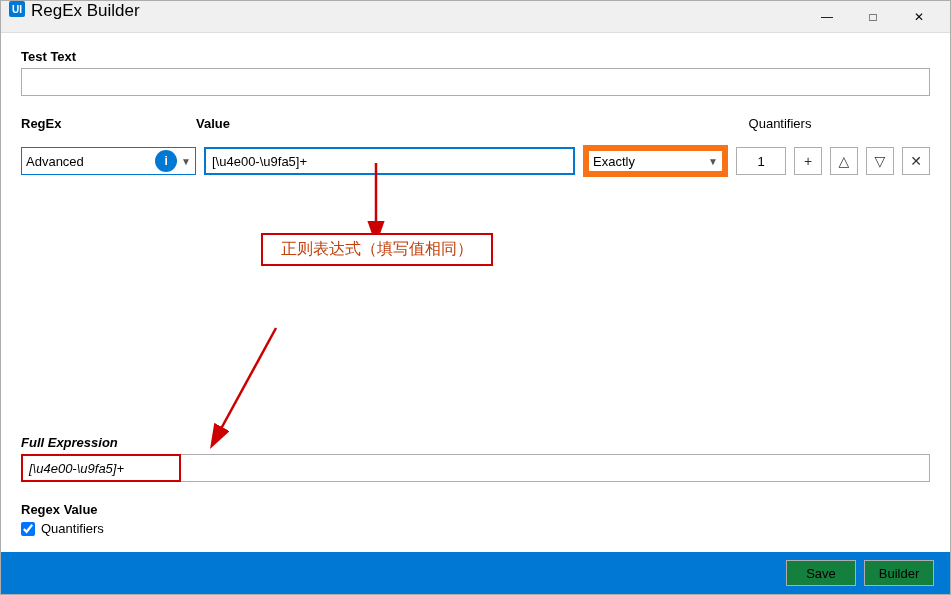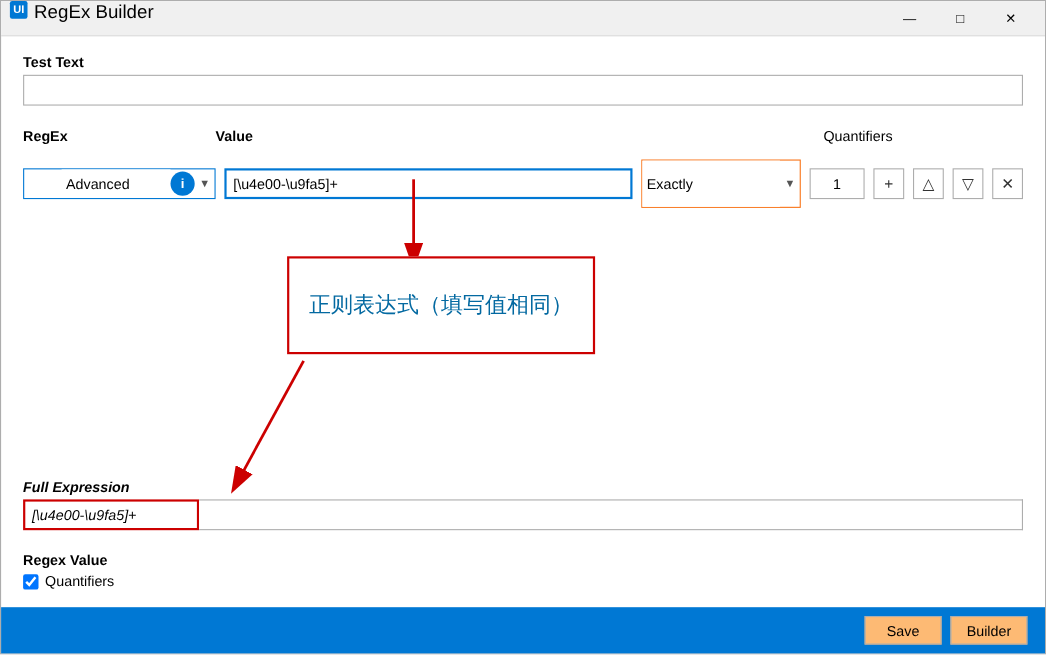--- a/index.html
+++ b/index.html
@@ -134,21 +134,20 @@
       margin-top: 2px;
     }
 
     .regex-select-wrapper {
       width: 175px;
       display: flex;
       align-items: center;
       border: 1px solid #0078d4;
       background: white;
       height: 28px;
-      padding-left: 34px;
     }
 
     .regex-select {
       flex: 1;
       border: none;
       outline: none;
       font-size: 13px;
       padding: 0 4px;
       height: 100%;
       background: white;
@@ -183,22 +182,22 @@
       height: 28px;
       border: 2px solid #0078d4;
       padding: 2px 6px;
       font-size: 13px;
       outline: none;
       background: white;
     }
 
     .quantifier-select-wrapper {
       width: 145px;
-      height: 44px;
-      border: 1px solid #f97316;
+      height: 32px;
+      border: 6px solid #f97316;
       display: flex;
       align-items: center;
       background: white;
     }
 
     .quantifier-select {
       flex: 1;
       border: none;
       outline: none;
       font-size: 13px;
@@ -236,23 +235,23 @@
       font-size: 14px;
       color: #333;
     }
 
     .annotation-box {
       position: absolute;
       top: 200px;
       left: 260px;
       border: 2px solid #cc0000;
       background: white;
-      padding: 29px 18px;
-      font-size: 20px;
-      color: #0369a1;
+      padding: 4px 18px;
+      font-size: 16px;
+      color: #c2410c;
       font-weight: normal;
       white-space: nowrap;
       z-index: 10;
     }
 
     .arrow-down {
       position: absolute;
       top: 130px;
       left: 355px;
       z-index: 10;
@@ -320,21 +319,21 @@
       display: flex;
       align-items: center;
       justify-content: flex-end;
       padding: 0 16px;
       gap: 8px;
     }
 
     .bottom-btn {
       min-width: 70px;
       height: 26px;
-      background: #fdba74;
+      background: #15803d;
       border: 1px solid #adadad;
       font-size: 13px;
       cursor: pointer;
       padding: 0 12px;
     }
 
     .spacer {
       flex: 1;
     }
 

